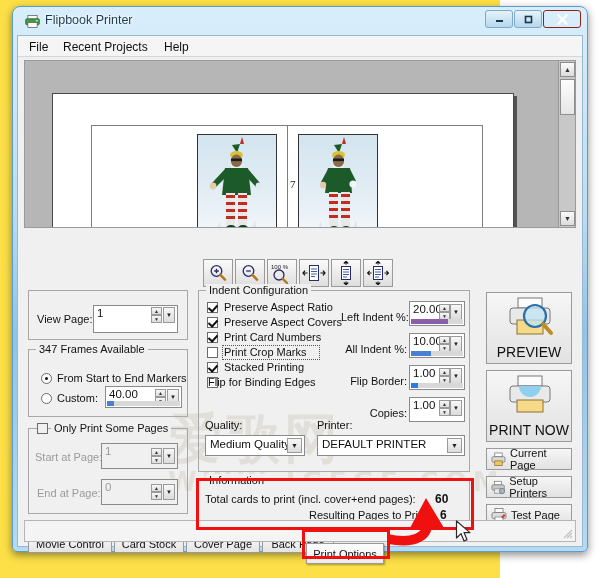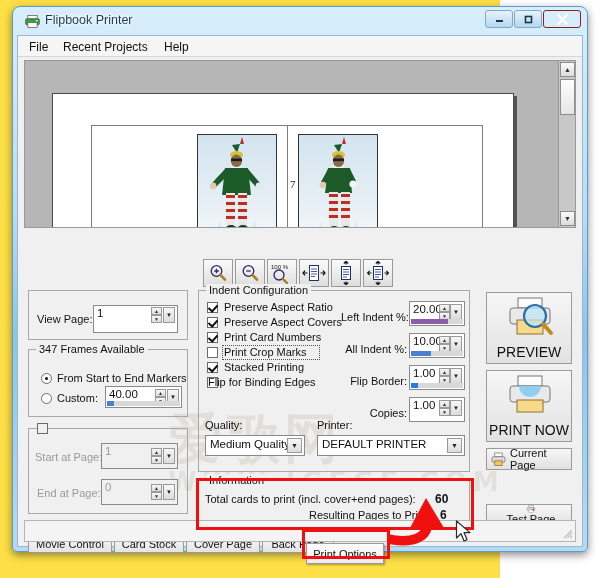--- a/index.html
+++ b/index.html
@@ -395,20 +395,21 @@
               <div class="sbHalf b">▼</div>
             </div>
             <div class="dropBtn" style="top:2px;">▼</div>
             <div class="bar" style="width:73px;">
               <div class="barfill" id="fillCustom" style="width: 9%; background: rgb(74, 127, 212);"></div>
             </div>
           </div>
         </div>
 
         <div class="group" style="left:10px;top:392px;width:160px;height:86px;">
+          <div class="glabel" style="left:22px;">Only Print Some Pages</div>
           <div class="cbox" style="left:8px;top:-6px;background:#f0f0f0;border-color:#6b6b6b;"></div>
           <div class="lbl dis" style="left:6px;top:22px;">Start at Page:</div>
           <div class="spin dis" style="left:72px;top:14px;width:77px;height:26px;">
             <div class="val">1</div>
             <div class="spinBtns" style="top:4px;">
               <div class="sbHalf t">▲</div>
               <div class="sbHalf b">▼</div>
             </div>
             <div class="dropBtn" style="top:4px;">▼</div>
           </div>
@@ -532,22 +533,31 @@
 
         <div class="smbtn" style="left:468px;top:412px;width:86px;height:22px;">
           <svg width="16" height="15" viewBox="0 0 16 15" style="margin-left:4px">
             <rect x="4" y="0.5" width="8" height="4" fill="#fff" stroke="#777" stroke-width=".8"></rect>
             <rect x="1" y="4.5" width="14" height="6" rx="1.5" fill="#d9d9d9" stroke="#777" stroke-width=".8"></rect>
             <rect x="4" y="9" width="8" height="5" fill="#f2c75c" stroke="#8a7232" stroke-width=".8"></rect>
           </svg>
           <div class="cap">Current Page</div>
         </div>
 
-
-        <div class="smbtn" style="left:468px;top:468px;width:86px;height:22px;flex-direction:column;">
+        <div class="smbtn" style="left:468px;top:440px;width:86px;height:22px;">
+          <svg width="16" height="15" viewBox="0 0 16 15" style="margin-left:4px">
+            <rect x="4" y="0.5" width="8" height="4" fill="#fff" stroke="#777" stroke-width=".8"></rect>
+            <rect x="1" y="4.5" width="14" height="6" rx="1.5" fill="#c9c9c9" stroke="#777" stroke-width=".8"></rect>
+            <rect x="4" y="9" width="8" height="5" fill="#e8e8e8" stroke="#8a8a8a" stroke-width=".8"></rect>
+            <circle cx="12.5" cy="11.5" r="3" fill="#a9b6c4" stroke="#5d6b79" stroke-width=".8"></circle>
+          </svg>
+          <div class="cap">Setup Printers</div>
+        </div>
+
+        <div class="smbtn" style="left:468px;top:468px;width:86px;height:22px;">
           <svg width="16" height="15" viewBox="0 0 16 15" style="margin-left:4px">
             <rect x="4" y="0.5" width="8" height="4" fill="#fff" stroke="#777" stroke-width=".8"></rect>
             <rect x="1" y="4.5" width="14" height="6" rx="1.5" fill="#dcdcdc" stroke="#777" stroke-width=".8"></rect>
             <rect x="4" y="9" width="8" height="5" fill="#fff" stroke="#8a8a8a" stroke-width=".8"></rect>
             <path d="M10 9 l3 -3 1.6 1.6 -3 3z" fill="#c2453a"></path>
           </svg>
           <div class="cap">Test Page</div>
         </div>
 
         <div class="tab" style="left:10px;top:498px;width:84px;">Movie Control</div>

